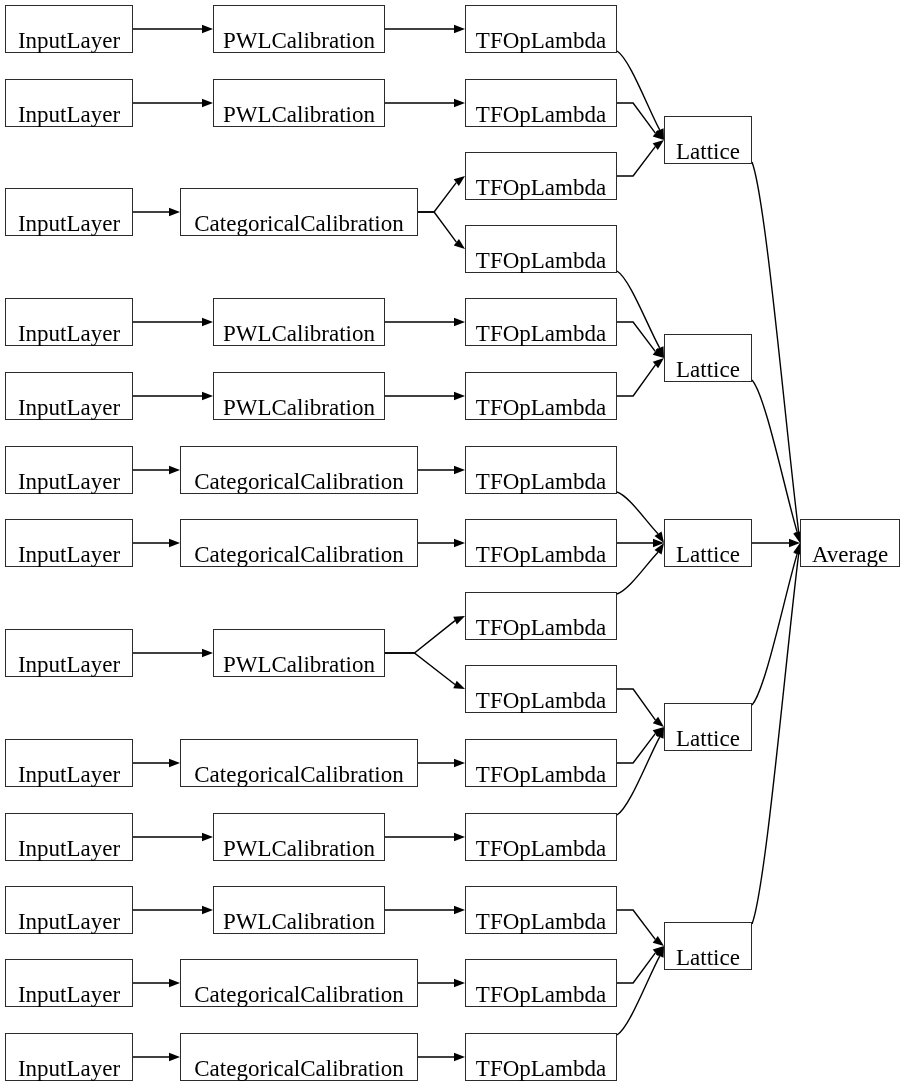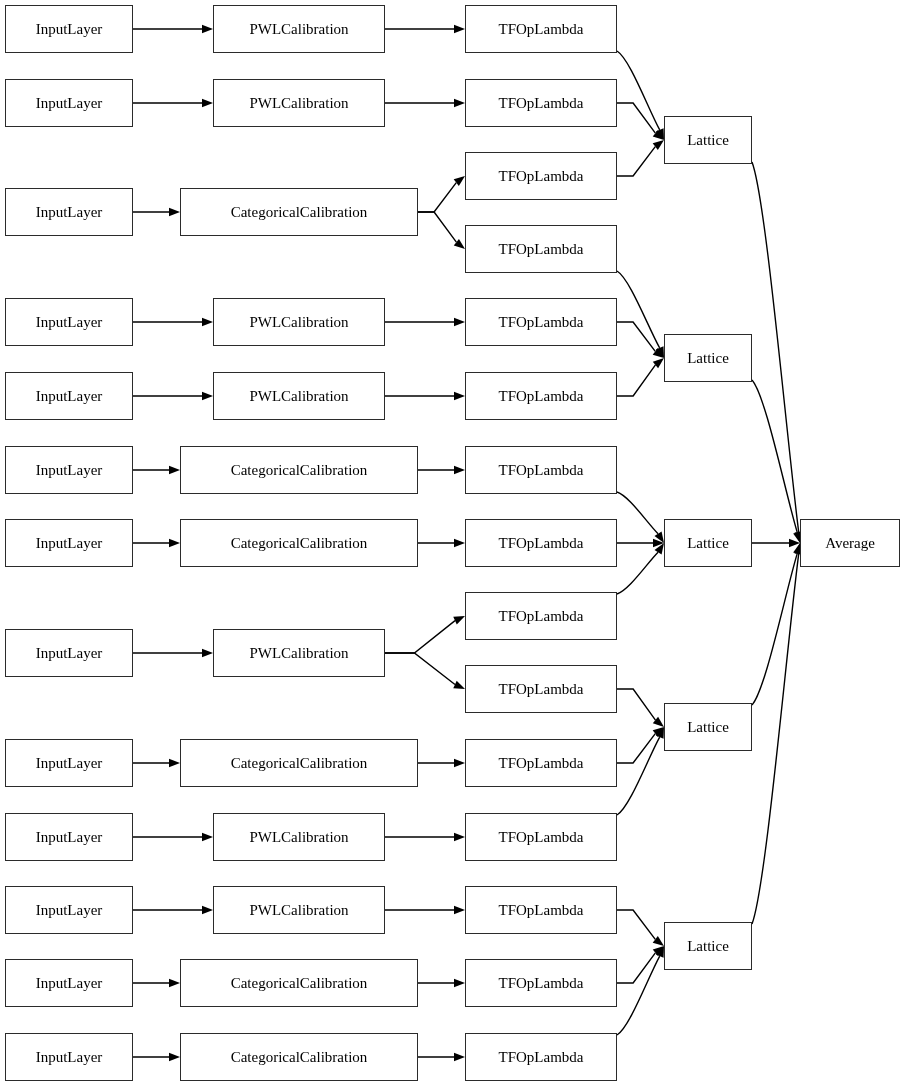--- a/index.html
+++ b/index.html
@@ -23,23 +23,23 @@
     width: 905px;
     height: 1087px;
     pointer-events: none;
   }
   .node {
     position: absolute;
     box-sizing: border-box;
     background: #ffffff;
     border: 1px solid #2b2b2b;
     display: flex;
-    align-items: center;
+    align-items: flex-end;
     justify-content: center;
-    font-size: 15px;
+    font-size: 23px;
     color: #000000;
     line-height: 1;
     white-space: nowrap;
     z-index: 2;
   }
 </style>
 </head>
 <body>
 
 <div id="canvas">

